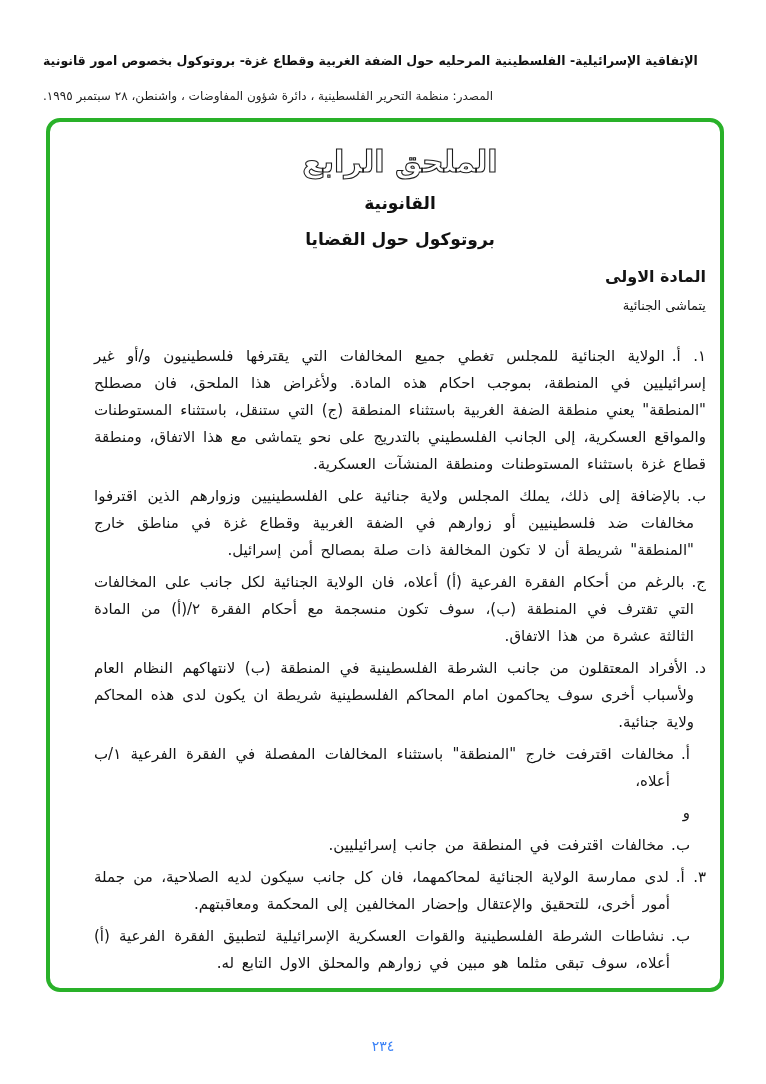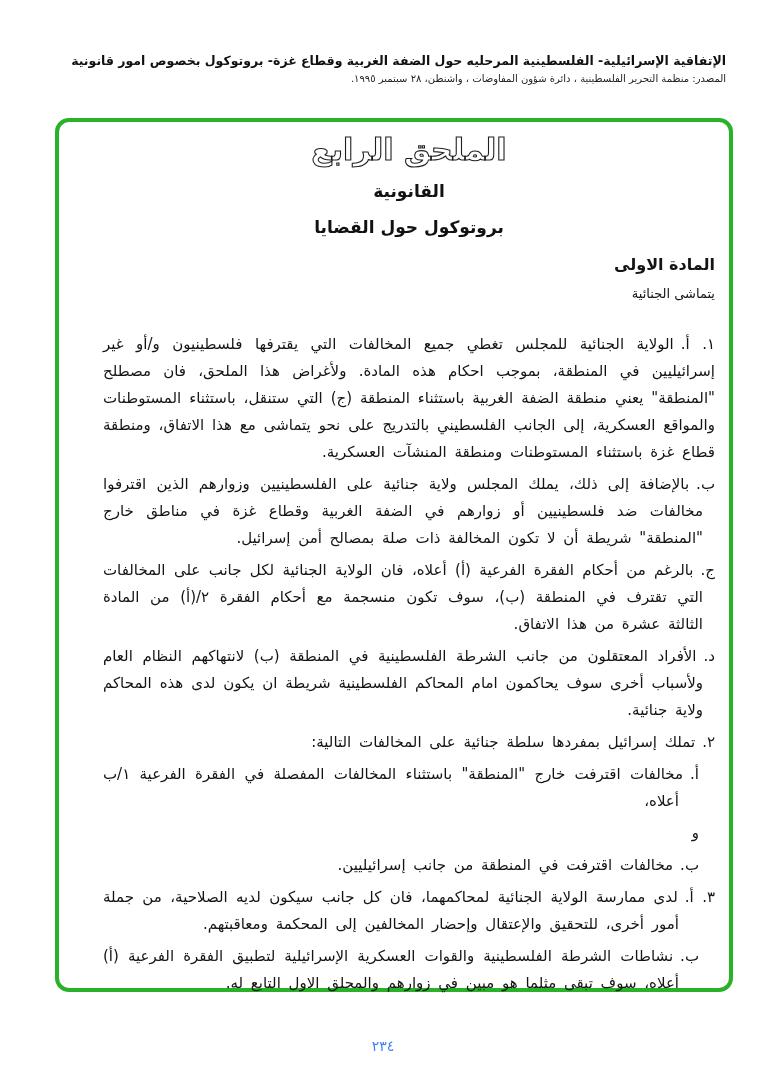--- a/index.html
+++ b/index.html
@@ -3,29 +3,29 @@
 <meta charset="utf-8">
 <style>
   html,body{margin:0;padding:0;}
   body{
     width:766px;height:1084px;background:#ffffff;position:relative;
     font-family:"DejaVu Sans", sans-serif;color:#151515;overflow:hidden;
   }
   .page{position:absolute;inset:0;}
 
   
-  .header{position:absolute;top:52px;right:40px;left:68px;direction:rtl;text-align:right;}
+  .header{position:absolute;top:52px;right:40px;left:43px;direction:rtl;text-align:left;}
   .header-line1{font-weight:bold;font-size:12.5px;color:#111;line-height:17px;}
-  .header-line2{font-size:10px;color:#222;margin-top:4px;}
+  .header-line2{font-size:12px;color:#222;margin-top:20px;}
 
   
   .frame{
-    position:absolute;top:118px;left:55px;width:678px;height:874px;
+    position:absolute;top:118px;left:46px;width:678px;height:874px;
     box-sizing:border-box;border:4px solid #29b129;border-radius:14px;
-    padding:4px 14px 18px 44px;direction:rtl;background:#fff;
+    padding:16px 14px 18px 44px;direction:rtl;background:#fff;
   }
 
   .doc-title{
     text-align:center;font-weight:bold;font-size:30px;margin-top:6px;letter-spacing:1px;
     color:#1c1c1c;-webkit-text-fill-color:#ffffff;-webkit-text-stroke:1.1px #1c1c1c;
   }
   .doc-subtitle{text-align:center;font-weight:bold;font-size:17px;margin-top:16px;color:#111;}
   .doc-subtitle.sub2{margin-top:14px;}
   .article-head{text-align:right;font-weight:bold;font-size:16px;margin-top:18px;}
   .article-sub{text-align:right;font-size:13px;margin-top:12px;}
@@ -74,23 +74,20 @@
       </div>
 
       <div class="para hang-xs">
         <span class="marker">ج.</span><span>بالرغم من أحكام الفقرة الفرعية (أ) أعلاه، فان الولاية الجنائية لكل جانب على المخالفات التي تقترف في المنطقة (ب)، سوف تكون منسجمة مع أحكام الفقرة ٢/(أ) من المادة الثالثة عشرة من هذا الاتفاق.</span>
       </div>
 
       <div class="para hang-xs">
         <span class="marker">د.</span><span>الأفراد المعتقلون من جانب الشرطة الفلسطينية في المنطقة (ب) لانتهاكهم النظام العام ولأسباب أخرى سوف يحاكمون امام المحاكم الفلسطينية شريطة ان يكون لدى هذه المحاكم ولاية جنائية.</span>
       </div>
 
-      <div class="para">
-        <span class="marker">٢.</span><span>تملك إسرائيل بمفردها سلطة جنائية على المخالفات التالية:</span>
-      </div>
 
       <div class="para ind-1 hang-sm">
         <span class="marker">أ.</span><span>مخالفات اقترفت خارج "المنطقة" باستثناء المخالفات المفصلة في الفقرة الفرعية ١/ب أعلاه،</span>
       </div>
 
       <div class="para ind-1">
         <span>و</span>
       </div>
 
       <div class="para ind-1 hang-sm">

